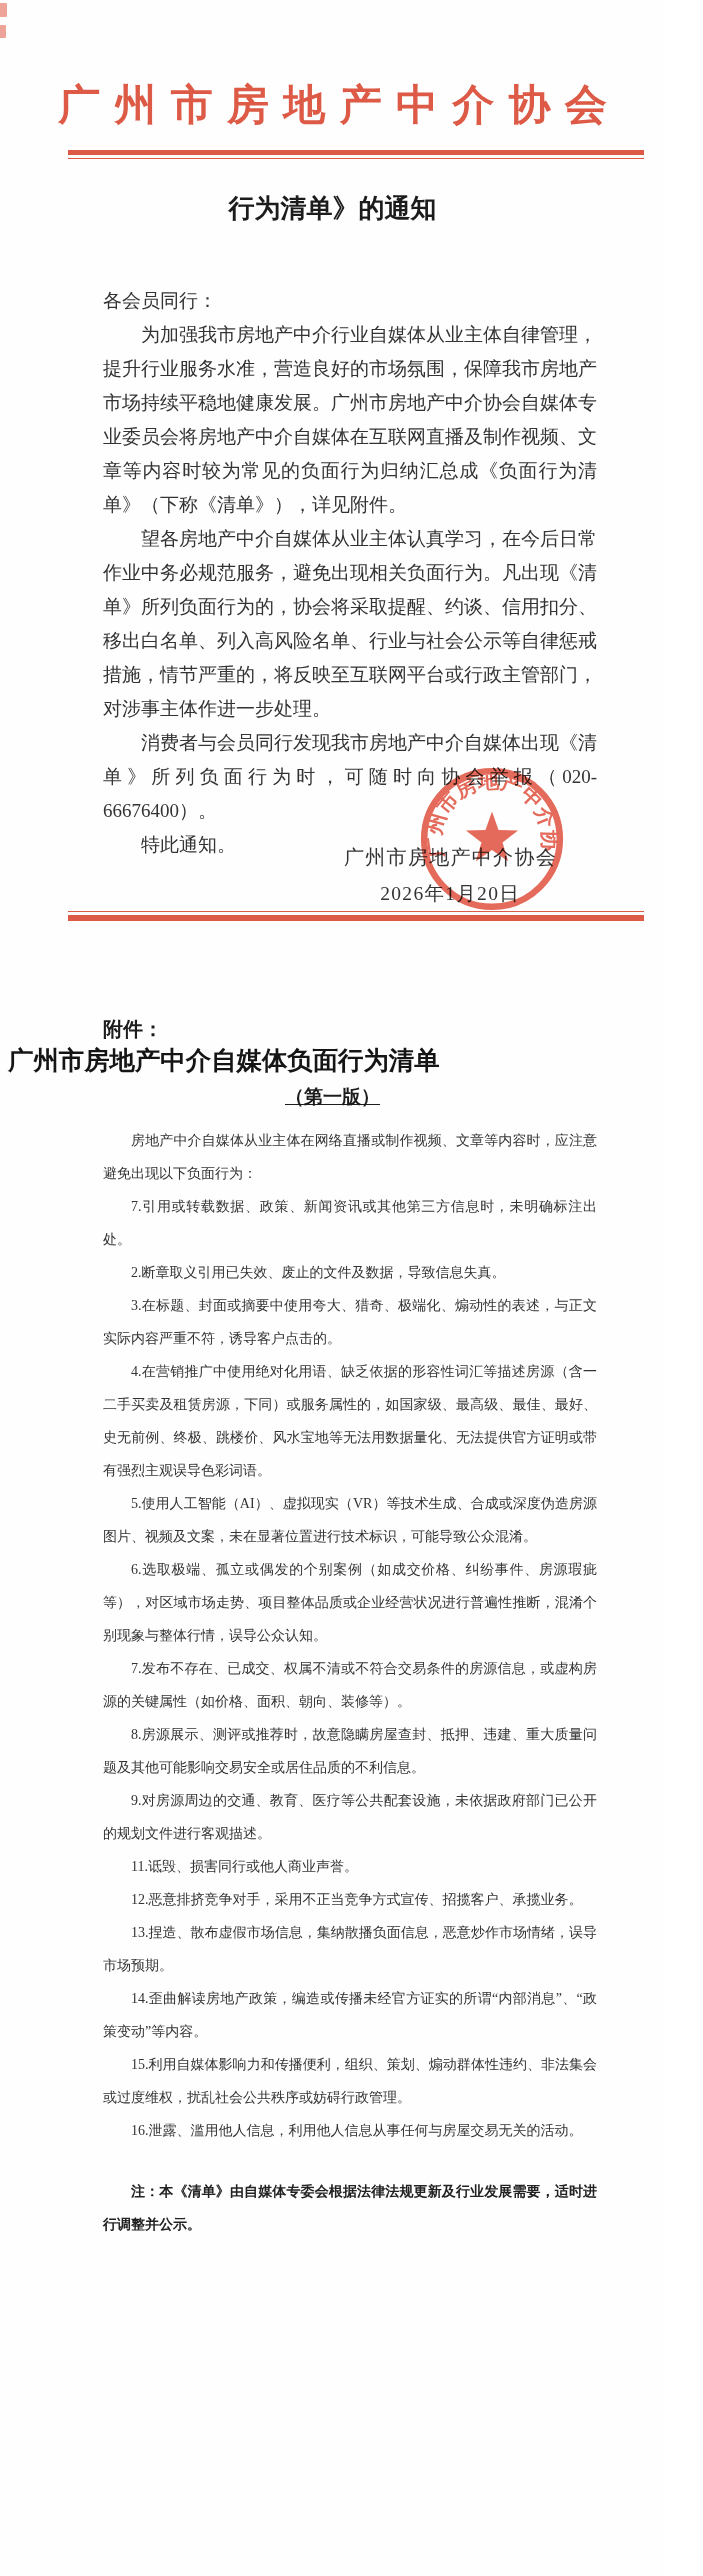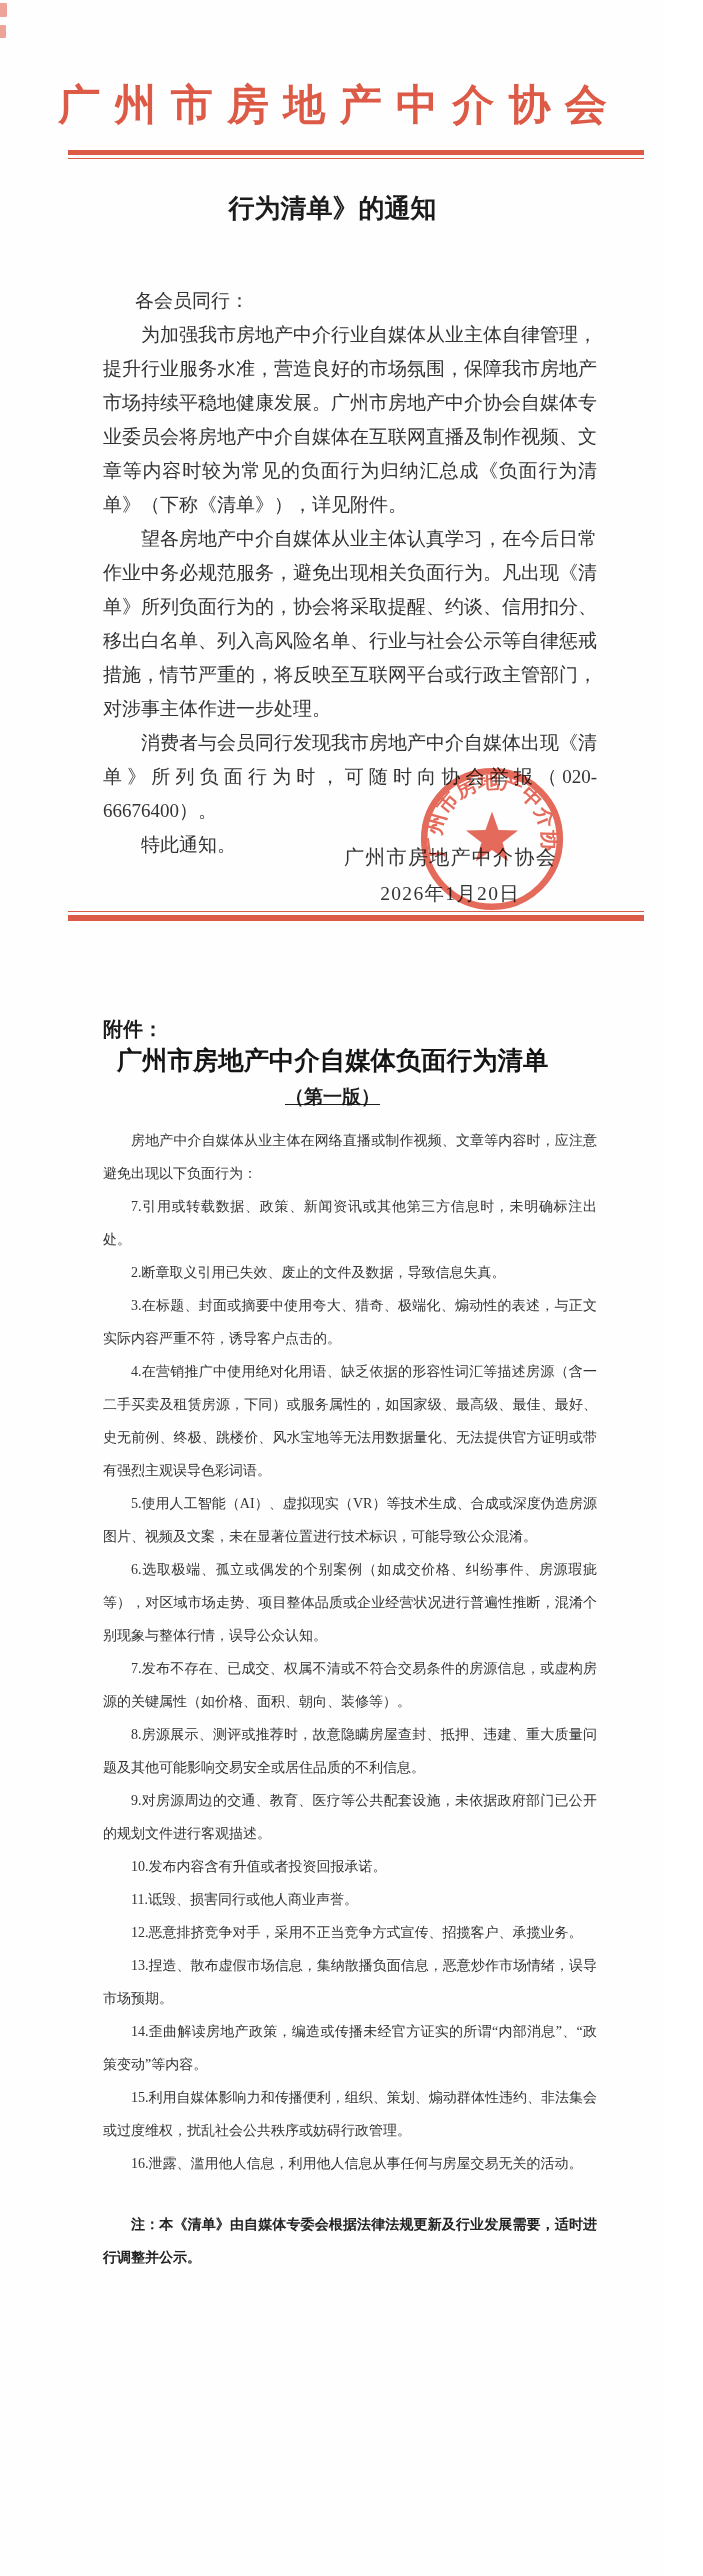--- a/index.html
+++ b/index.html
@@ -41,42 +41,42 @@
     text-align:center;
     font-family:"Liberation Sans","DejaVu Sans",sans-serif;
     font-weight:700;font-size:26px;line-height:40px;color:#1c1c1c;
   }
   .notice-body{
     position:absolute;top:284px;left:103px;width:494px;
     font-size:19px;line-height:34px;
     text-align:justify;color:#333;
   }
   .notice-body p{margin:0;text-indent:2em;}
-  .notice-body p.salutation{text-indent:0;margin-left:32px;}
+  .notice-body p.salutation{text-indent:0;}
 
   .signature{
     position:absolute;top:844px;right:108px;
     font-size:20px;color:#333;letter-spacing:1.3px;
   }
   .sign-date{
     position:absolute;top:880px;right:145px;
     font-size:19.5px;color:#333;letter-spacing:1.3px;margin-left:24px;
   }
   .seal{
     position:absolute;left:417px;top:764px;width:150px;height:150px;
     opacity:.82;mix-blend-mode:multiply;
   }
 
   .att-label{
     position:absolute;top:1009px;left:103px;
     font-family:Liberation Serif, serif;
     font-weight:700;font-size:20px;color:#1c1c1c;margin-top:7px;
   }
   .att-title{
-    position:absolute;top:1044px;left:0;width:100%;text-align:center;
+    position:absolute;top:1044px;left:8px;width:100%;text-align:left;
     font-family:"Liberation Sans","DejaVu Sans",sans-serif;
     font-weight:700;font-size:25.4px;color:#151515;
   }
   .att-edition{
     position:absolute;top:1084px;left:0;width:100%;text-align:center;
     font-family:"Liberation Sans","DejaVu Sans",sans-serif;
     font-weight:700;font-size:19px;color:#1c1c1c;text-decoration:underline;
   }
   .att-body{
     position:absolute;top:1124px;left:103px;width:494px;
@@ -137,21 +137,20 @@
     <p>房地产中介自媒体从业主体在网络直播或制作视频、文章等内容时，应注意避免出现以下负面行为：</p>
     <p>7.引用或转载数据、政策、新闻资讯或其他第三方信息时，未明确标注出处。</p>
     <p>2.断章取义引用已失效、废止的文件及数据，导致信息失真。</p>
     <p>3.在标题、封面或摘要中使用夸大、猎奇、极端化、煽动性的表述，与正文实际内容严重不符，诱导客户点击的。</p>
     <p>4.在营销推广中使用绝对化用语、缺乏依据的形容性词汇等描述房源（含一二手买卖及租赁房源，下同）或服务属性的，如国家级、最高级、最佳、最好、史无前例、终极、跳楼价、风水宝地等无法用数据量化、无法提供官方证明或带有强烈主观误导色彩词语。</p>
     <p>5.使用人工智能（AI）、虚拟现实（VR）等技术生成、合成或深度伪造房源图片、视频及文案，未在显著位置进行技术标识，可能导致公众混淆。</p>
     <p>6.选取极端、孤立或偶发的个别案例（如成交价格、纠纷事件、房源瑕疵等），对区域市场走势、项目整体品质或企业经营状况进行普遍性推断，混淆个别现象与整体行情，误导公众认知。</p>
     <p>7.发布不存在、已成交、权属不清或不符合交易条件的房源信息，或虚构房源的关键属性（如价格、面积、朝向、装修等）。</p>
     <p>8.房源展示、测评或推荐时，故意隐瞒房屋查封、抵押、违建、重大质量问题及其他可能影响交易安全或居住品质的不利信息。</p>
     <p>9.对房源周边的交通、教育、医疗等公共配套设施，未依据政府部门已公开的规划文件进行客观描述。</p>
-    <p>10.发布内容含有升值或者投资回报承诺。</p>
     <p>11.诋毁、损害同行或他人商业声誉。</p>
     <p>12.恶意排挤竞争对手，采用不正当竞争方式宣传、招揽客户、承揽业务。</p>
     <p>13.捏造、散布虚假市场信息，集纳散播负面信息，恶意炒作市场情绪，误导市场预期。</p>
     <p>14.歪曲解读房地产政策，编造或传播未经官方证实的所谓“内部消息”、“政策变动”等内容。</p>
     <p>15.利用自媒体影响力和传播便利，组织、策划、煽动群体性违约、非法集会或过度维权，扰乱社会公共秩序或妨碍行政管理。</p>
     <p>16.泄露、滥用他人信息，利用他人信息从事任何与房屋交易无关的活动。</p>
     <p class="note">注：本《清单》由自媒体专委会根据法律法规更新及行业发展需要，适时进行调整并公示。</p>
   </section>
 
 </div>

